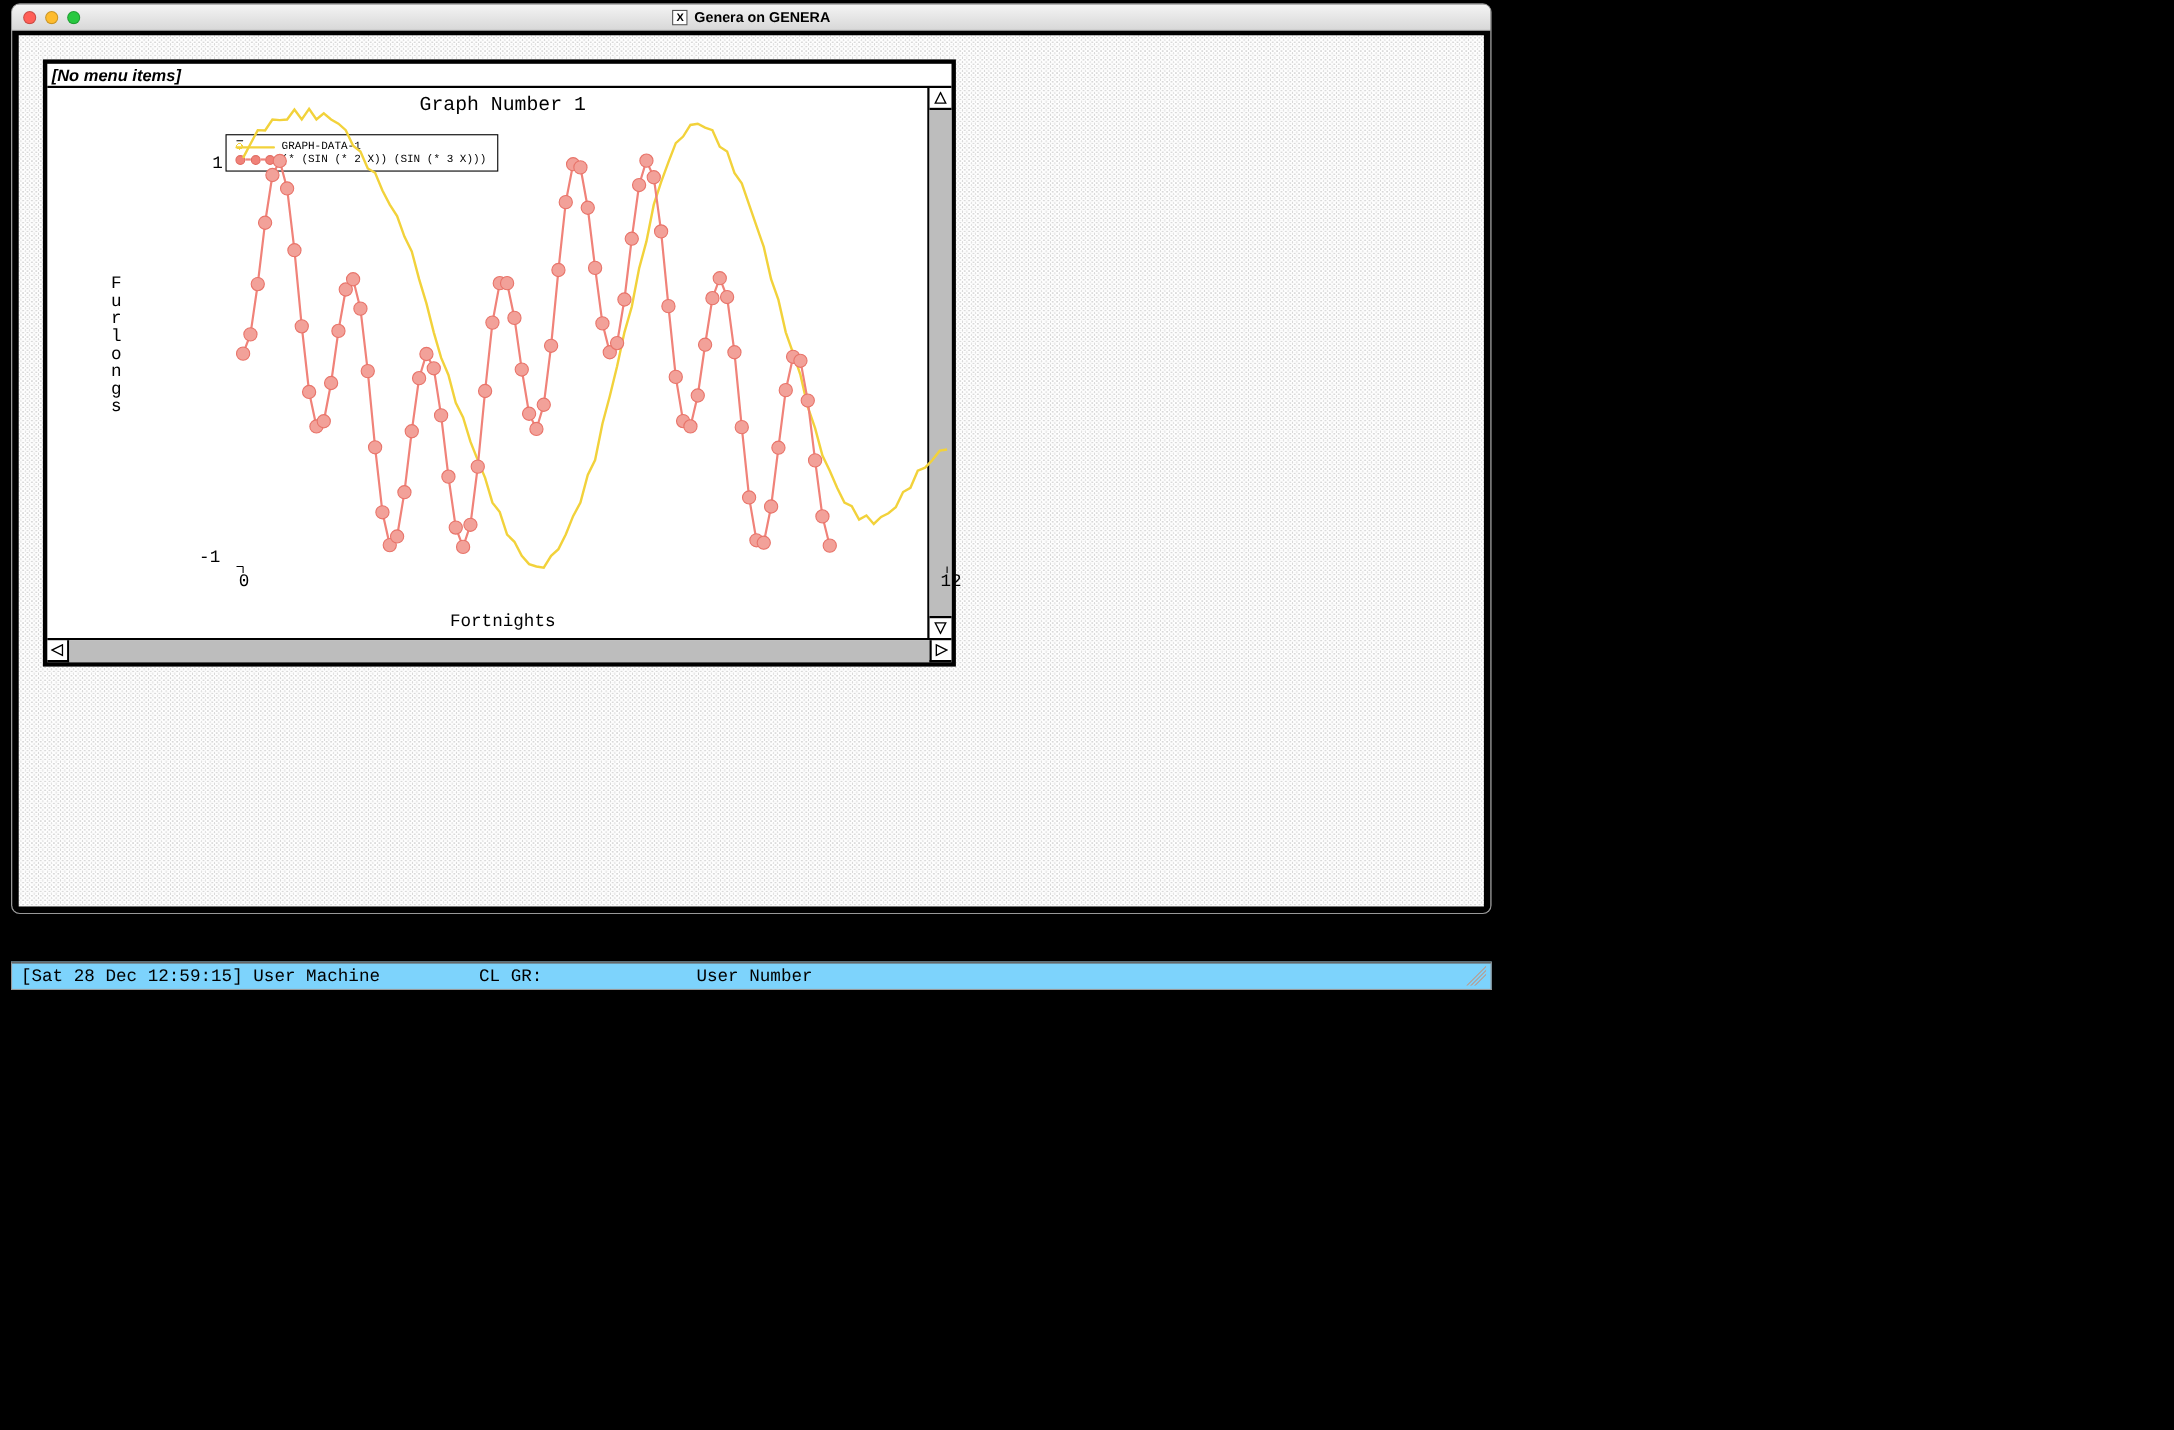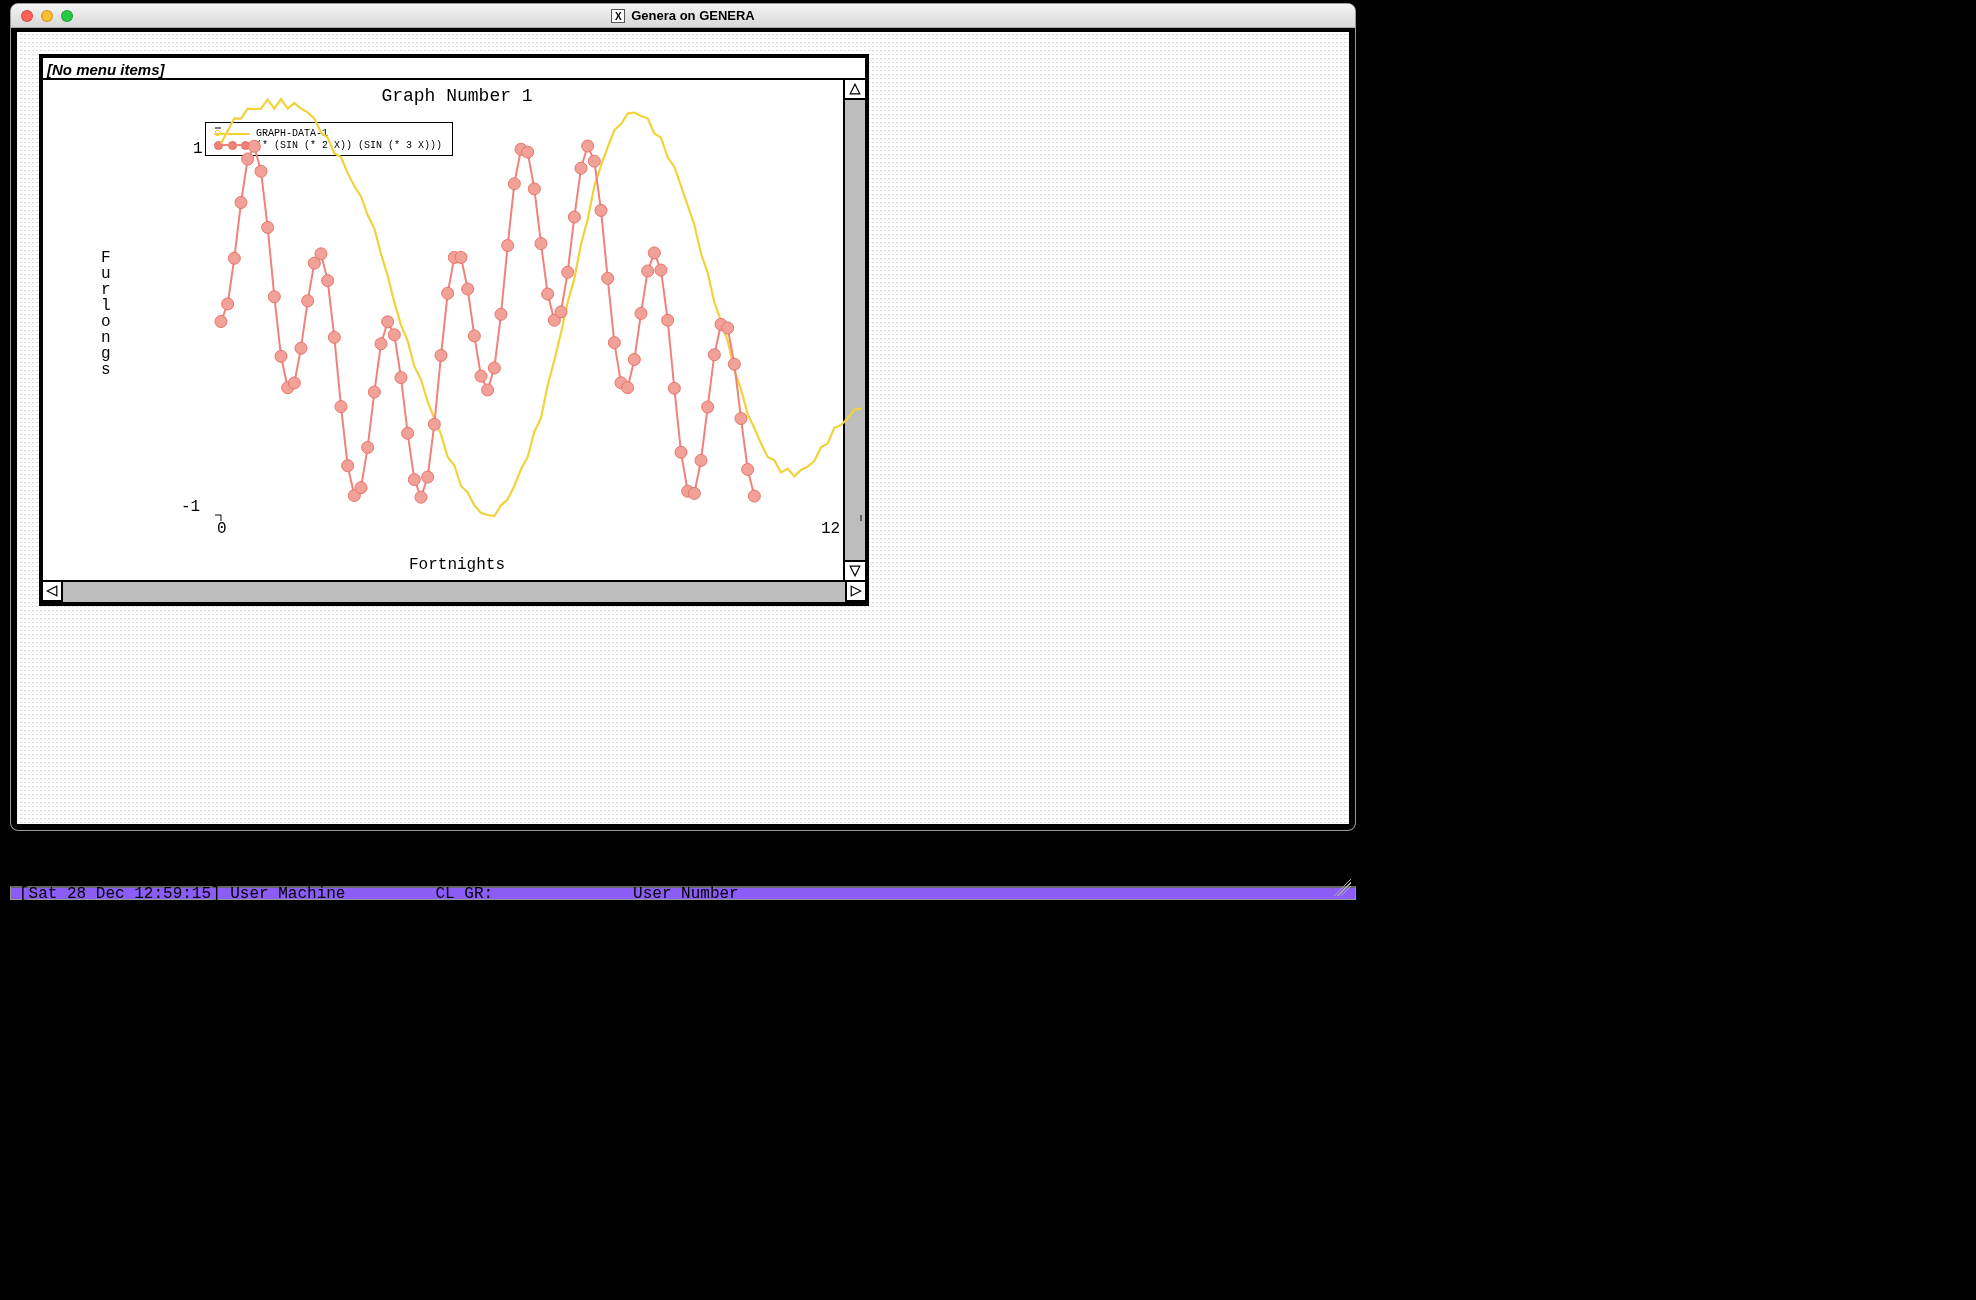--- a/index.html
+++ b/index.html
@@ -79,22 +79,22 @@
   .hscroll {
     height:22px; border-top:2px solid #000;
     display:flex;
   }
   .hscroll .arrow { width:20px; height:100%; border-right:2px solid #000;}
   .hscroll .arrow:last-child { border-right:none; border-left:2px solid #000;}
   .hscroll .track { flex:1; background:#bdbdbd;}
   svg.tri { width:12px; height:12px; }
 
   .statusbar {
-    position:absolute; left:10px; bottom:0; width:1346px; height:14px;
-    background:#8b5cf6; border:1px solid #999; border-top:2px solid #666;
+    position:absolute; left:10px; bottom:0; width:1346px; height:26px;
+    background:#7dd3fc; border:1px solid #999; border-top:2px solid #666;
     font-family:"Courier New",monospace; font-size:16px;
     display:flex; align-items:center; padding:0 8px;
   }
   .statusbar .field { white-space:pre; }
   .resize-handle {
     position:absolute; right:4px; bottom:3px; width:18px; height:18px;
     background:
       linear-gradient(135deg, transparent 50%, #aaa 50% 54%, transparent 54%),
       linear-gradient(135deg, transparent 60%, #aaa 60% 64%, transparent 64%),
       linear-gradient(135deg, transparent 70%, #aaa 70% 74%, transparent 74%);
@@ -155,21 +155,21 @@
               <span>o</span>
               <span>n</span>
               <span>g</span>
               <span>s</span>
           </div>
           <div class="xlabel">Fortnights</div>
 
           <div class="axis-tick" style="left:122px; top:60px;">1</div>
           <div class="axis-tick" style="left:110px; top:418px;">-1</div>
           <div class="axis-tick" style="left:146px; top:440px;">0</div>
-          <div class="axis-tick" style="left:750px; top:440px;">12</div>
+          <div class="axis-tick" style="left:784px; top:440px;">12</div>
 
           <div class="legend">
             <div class="legend-row">
               <span class="legend-sample line1"></span>
               <span>GRAPH-DATA-1</span>
             </div>
             <div class="legend-row">
               <span class="legend-sample line2">
                 <span class="dot"></span>
                   <span class="seg"></span>

